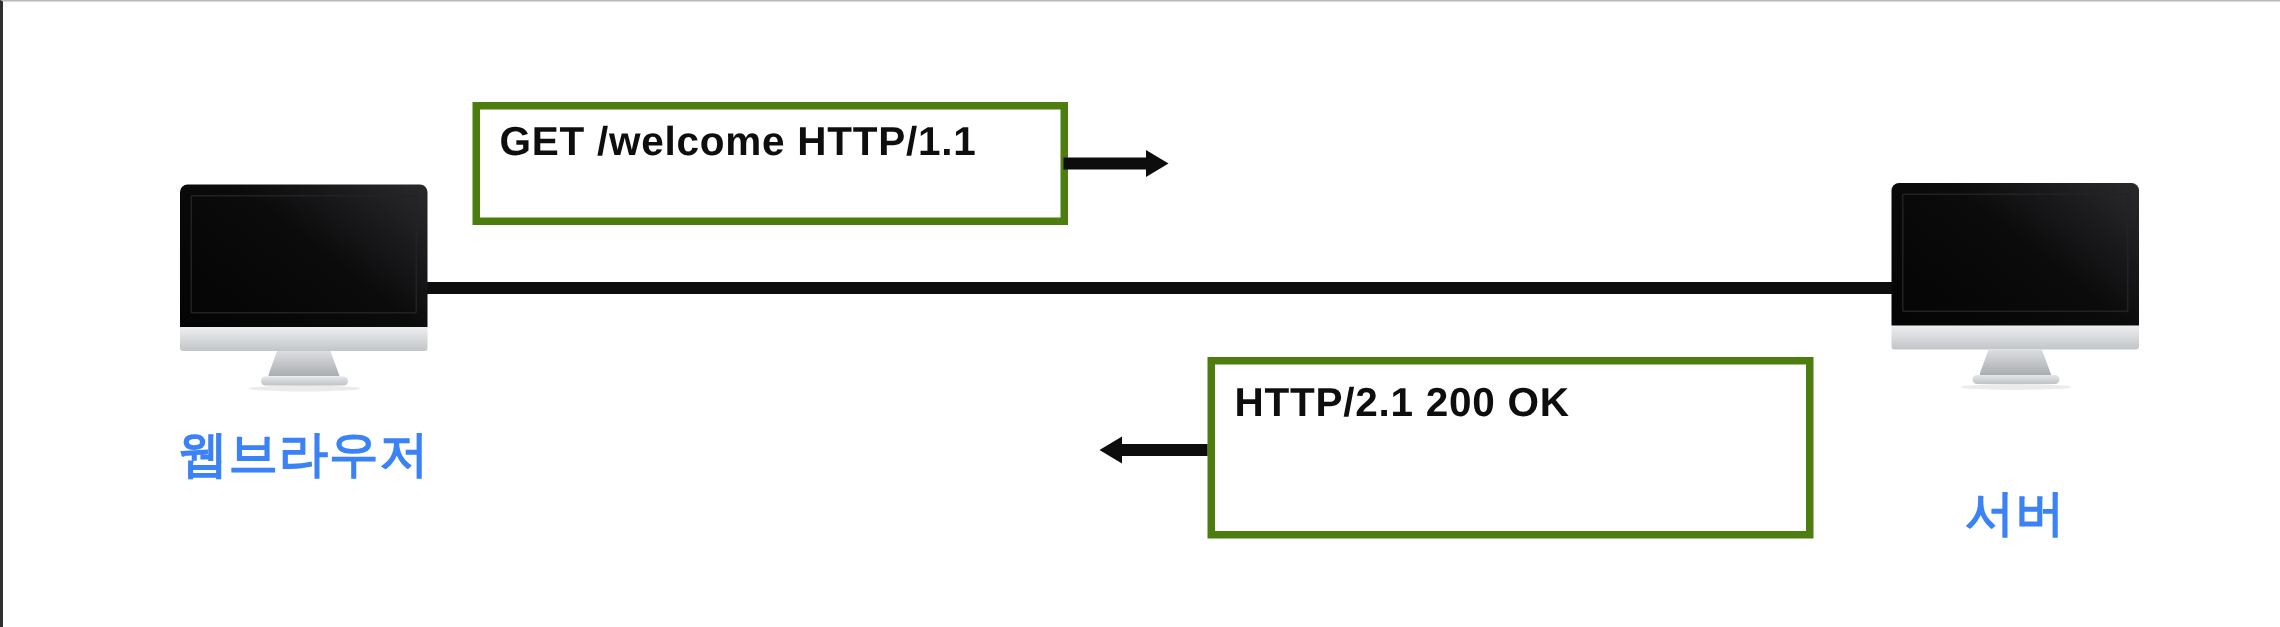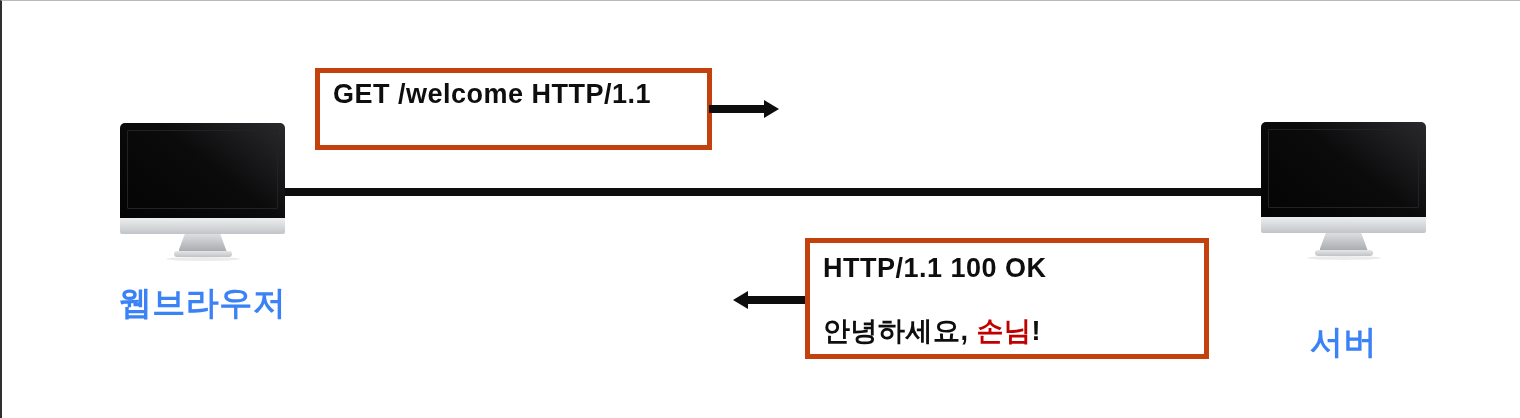--- a/index.html
+++ b/index.html
@@ -29,21 +29,21 @@
   .monitor .base::after{content:"";position:absolute;left:-8px;right:-8px;bottom:-4px;height:4px;
     border-radius:50%;background:rgba(0,0,0,0.08);}
   .monitor-client{left:118px;top:122px;}
   .monitor-server{left:1259px;top:121px;}
   
   .node-label{position:absolute;font-weight:700;font-size:33px;letter-spacing:0.5px;
     text-align:center;white-space:nowrap;z-index:3;color:#3b82f6;}
   .label-client{left:73px;top:280px;width:255px;}
   .label-server{left:1224px;top:283px;width:235px;margin-top:36px;}
   
-  .msg-box{position:absolute;box-sizing:border-box;background:#fff;border:5px solid #c2410c;z-index:3;}
+  .msg-box{position:absolute;box-sizing:border-box;background:#fff;border:5px solid #4d7c0f;z-index:3;}
   .box-request{left:313px;top:67px;width:397px;height:82px;padding:5px 10px 0 13px;}
   .box-response{left:803px;top:237px;width:404px;height:121px;padding:9px 10px 0 13px;}
   .msg-line{font-weight:700;font-size:27px;line-height:1.2;letter-spacing:0.5px;white-space:nowrap;color:#0e0e0e;}
   .msg-line + .msg-line{margin-top:31px;}
   
   .arrow{position:absolute;height:18px;z-index:3;}
   .arrow .shaft{position:absolute;top:5px;height:8px;background:#0d0d0d;}
   .arrow .head{position:absolute;top:0;width:0;height:0;border-top:9px solid transparent;border-bottom:9px solid transparent;}
   .arrow-request{left:707px;top:99px;width:70px;}
   .arrow-request .shaft{left:0;width:56px;}
@@ -81,21 +81,20 @@
 
   <div class="msg-box box-request">
     <div class="msg-line">GET /welcome HTTP/1.1</div>
   </div>
   <div class="arrow arrow-request">
     <div class="shaft"></div>
     <div class="head"></div>
   </div>
 
   <div class="msg-box box-response">
-    <div class="msg-line">HTTP/1.1 100 OK</div>
-    <div class="msg-line"><span>안녕하세요, </span><span style="color: rgb(192, 0, 0);">손님</span><span>!</span></div>
+    <div class="msg-line">HTTP/2.1 200 OK</div>
   </div>
   <div class="arrow arrow-response">
     <div class="shaft"></div>
     <div class="head"></div>
   </div>
 
 </div>
 
 </body></html>

